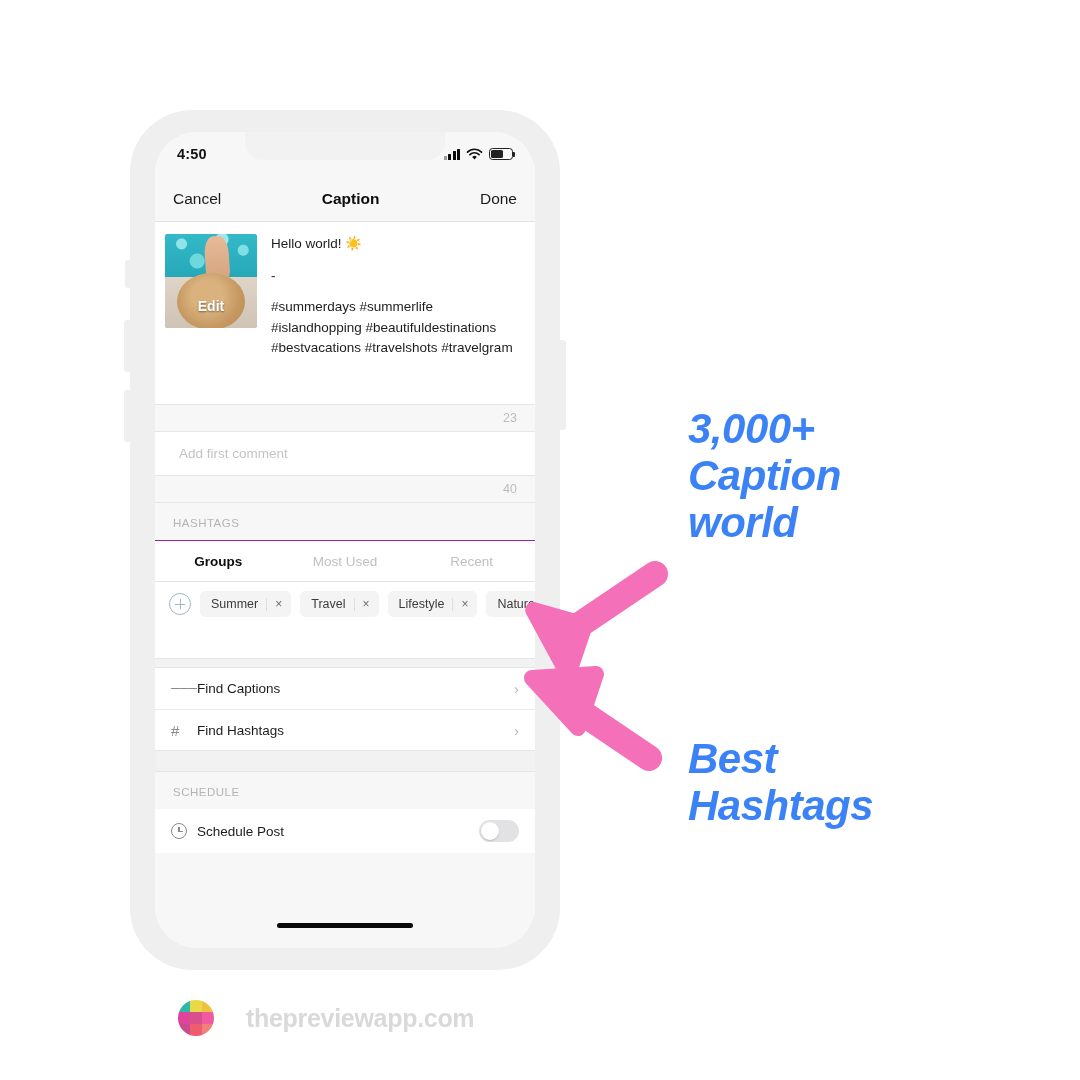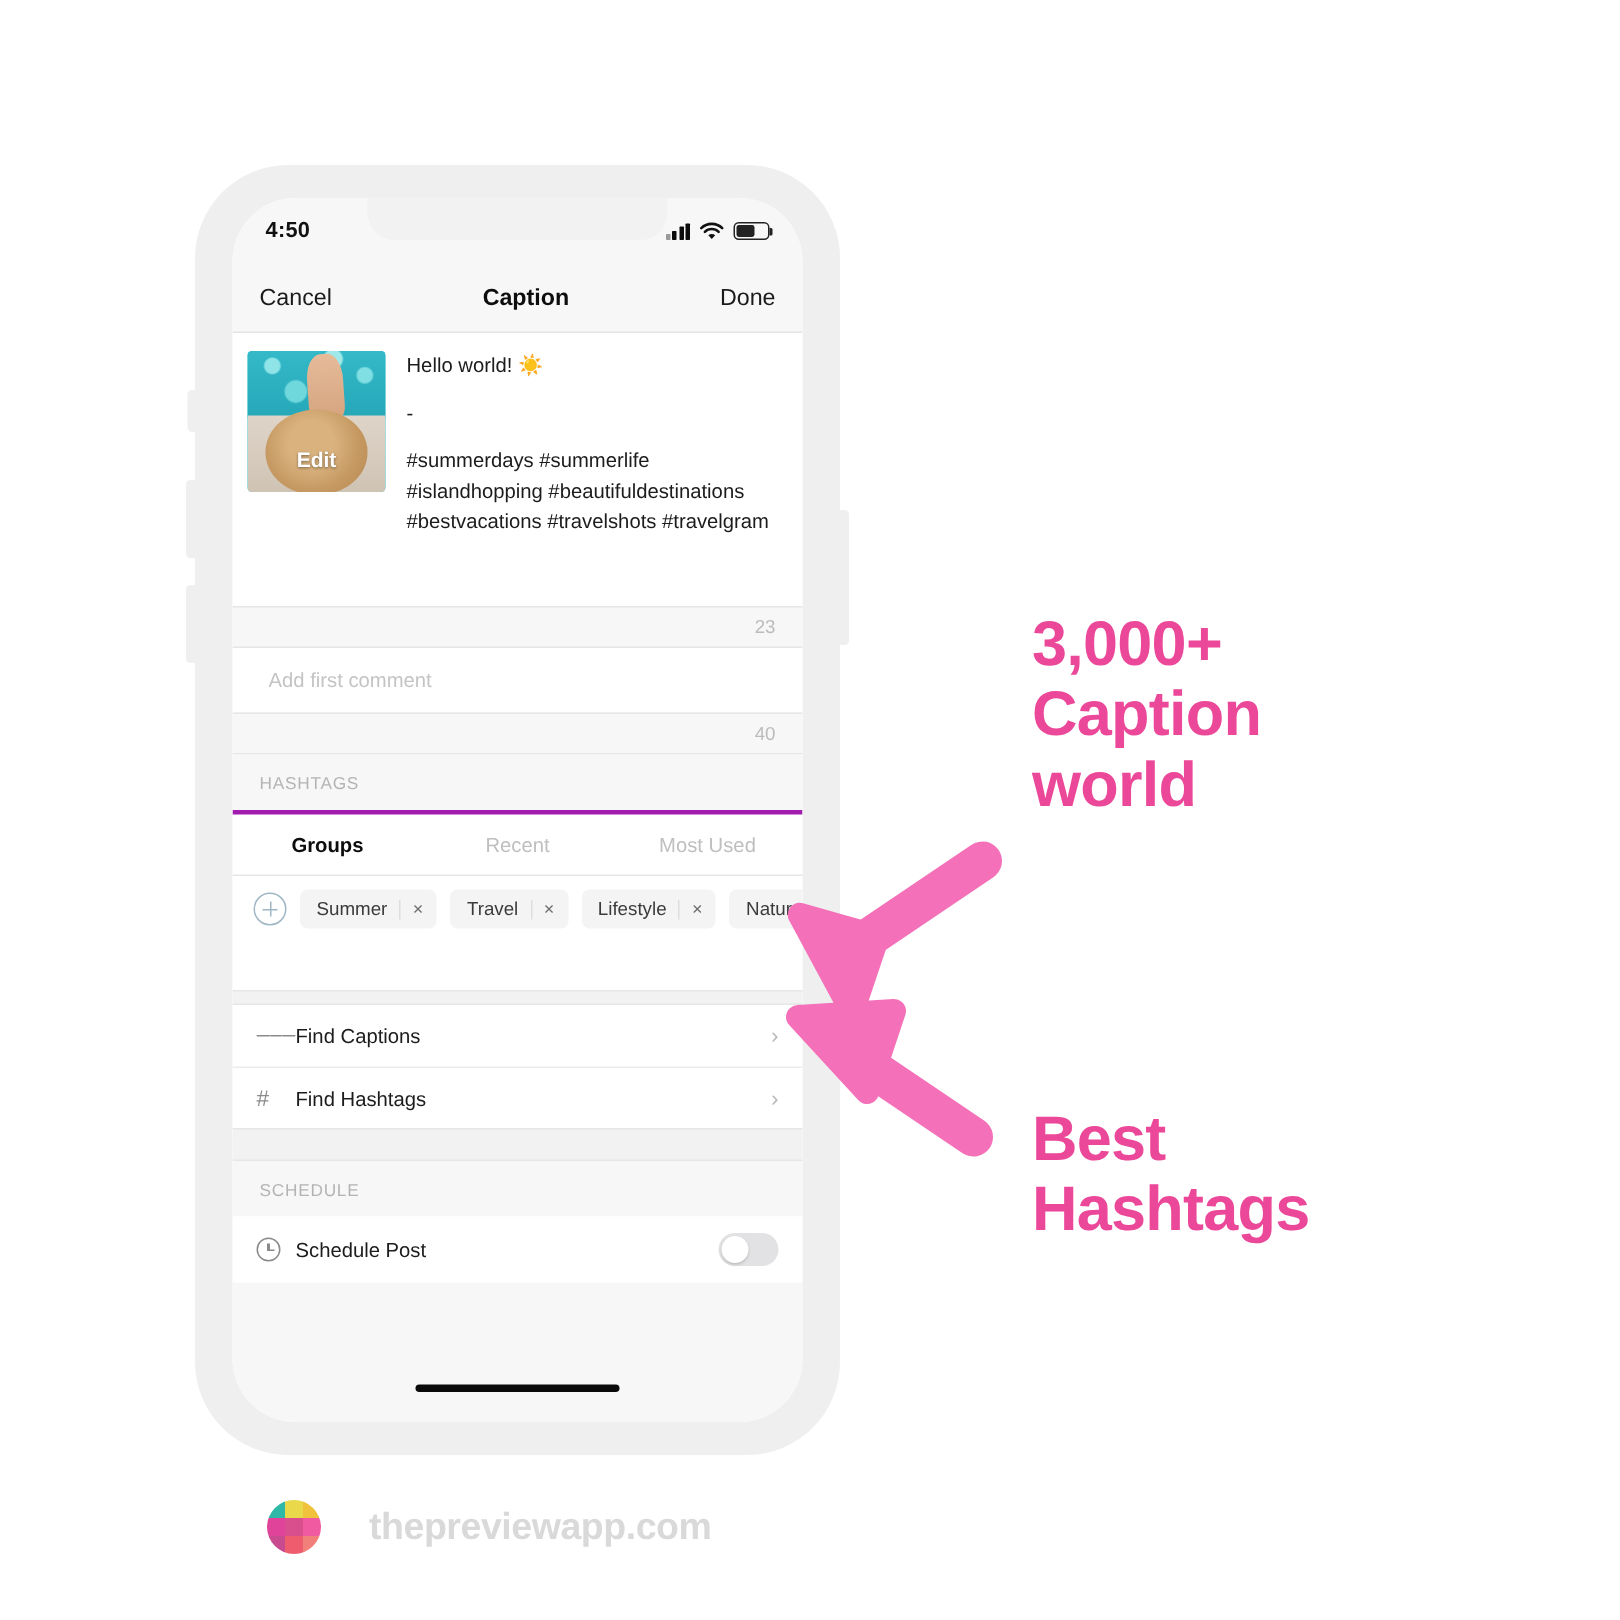--- a/index.html
+++ b/index.html
@@ -112,21 +112,21 @@
   }
   .counter-row span { font-size: 12.5px; color: #bcbcbc; }
 
   .comment-row { height: 43px; background:#fff; display:flex; align-items:center; padding: 0 24px; }
   .comment-row span { font-size: 13.5px; color: #c4c4c4; }
 
   .section-hdr { background:#f7f7f7; padding: 10px 18px 9px 18px; }
   .section-hdr span { font-size: 11.5px; color: #b4b4b4; letter-spacing: .5px; }
 
   
-  .tabs { display:flex; background:#fff; border-top:3px solid #a21caf; border-bottom:1px solid #e6e6e6; }
+  .tabs { display:flex; background:#fff; border-top:1px solid #a21caf; border-bottom:1px solid #e6e6e6; }
   .tab { flex:1; text-align:center; padding: 13px 0 12px 0; font-size: 13.5px; color:#bfbfbf; }
   .tab.active { color:#0d0d0d; font-weight:bold; }
 
   
   .chips { display:flex; align-items:center; gap: 9px; padding: 9px 0 9px 14px; background:#fff; overflow:hidden; }
   .plus { flex:0 0 auto; width:22px; height:22px; border:1.4px solid #9fb6c4; border-radius:50%; position:relative; }
   .plus::before, .plus::after { content:""; position:absolute; background:#9fb6c4; }
   .plus::before { left:5px; right:5px; top:9.8px; height:1.4px; }
   .plus::after { top:5px; bottom:5px; left:9.8px; width:1.4px; }
   .chip {
@@ -156,22 +156,22 @@
   .switch i { position:absolute; left:1.6px; top:1.6px; width:18.8px; height:18.8px; border-radius:50%; background:#fff; box-shadow: 0 1px 2px rgba(0,0,0,.18); }
   .clock-icon { width:16px; height:16px; border:1.4px solid #8a8a8a; border-radius:50%; position:relative; }
   .clock-icon::before { content:""; position:absolute; left:6.4px; top:3px; width:1.3px; height:5px; background:#8a8a8a; }
   .clock-icon::after { content:""; position:absolute; left:6.8px; top:7.2px; width:4px; height:1.3px; background:#8a8a8a; }
 
   .filler { background:#f7f7f7; height: 120px; }
   .home-ind { position:absolute; left:50%; transform:translateX(-50%); bottom: 20px; width: 136px; height: 5px; background:#0a0a0a; border-radius: 3px; }
 
   
   .headline {
-    position:absolute; font-weight: bold; color:#ec4899;
-    font-size: 42px; line-height: 1.12; letter-spacing: -.5px;
+    position:absolute; font-weight: bold; color:#3b82f6;
+    font-size: 42px; line-height: 1.12; letter-spacing: -.5px; font-style: italic;
   }
   .headline.one { left: 688px; top: 405px; }
   .headline.two { left: 688px; top: 735px; }
 
   
   .arrows { position:absolute; left: 516px; top: 552px; width: 180px; height: 240px; }
 
   
   .footer { position:absolute; left: 178px; top: 1000px; display:flex; align-items:center; gap: 32px; }
   .logo { width: 36px; height: 36px; border-radius:50%; overflow:hidden; display:grid;
@@ -247,22 +247,22 @@
       <div class="counter-row">
         <span>40</span>
       </div>
 
       <div class="section-hdr">
         <span>HASHTAGS</span>
       </div>
 
       <div class="tabs">
         <div class="tab active">Groups</div>
+        <div class="tab">Most Used</div>
         <div class="tab">Recent</div>
-        <div class="tab">Most Used</div>
       </div>
 
       <div class="chips">
         <div class="plus"></div>
         <div class="chip">
           <span>Summer</span>
           <span class="sep"></span>
           <span class="x">×</span>
         </div>
         <div class="chip">

